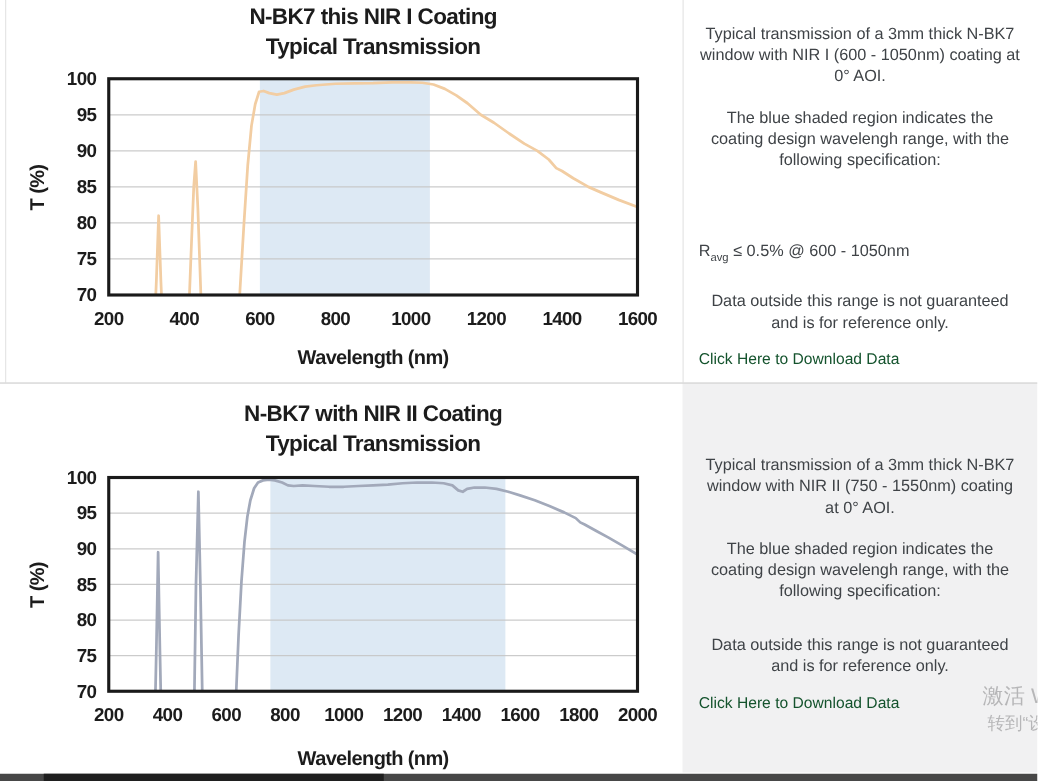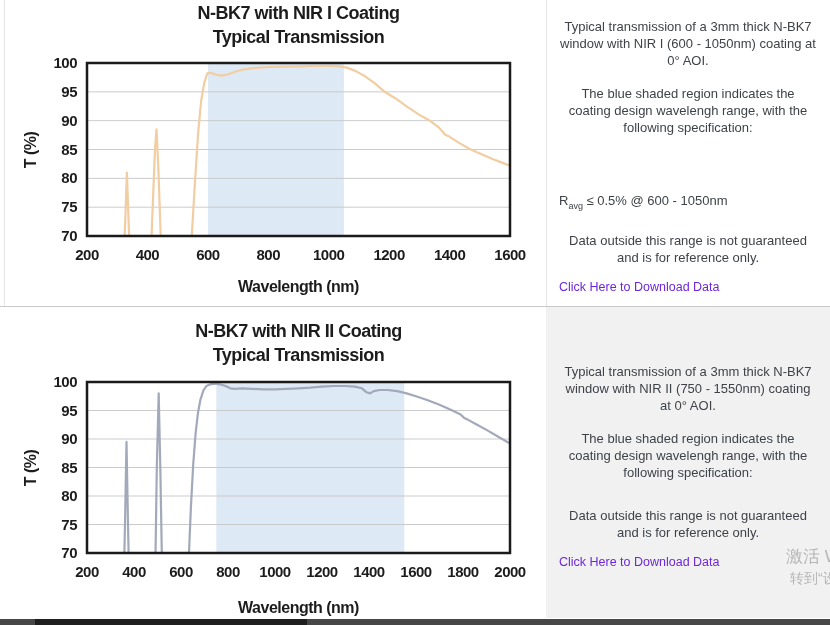--- a/index.html
+++ b/index.html
@@ -13,21 +13,21 @@
   .panel { position:absolute; left:546px; width:284px; display:flex; flex-direction:column;
            justify-content:center; align-items:flex-start; text-align:center; padding:0 13px;
            color:#3f4347; font-size:13px; line-height:17px; }
   #panel-0 { top:0; height:306px; background:#ffffff; }
   #panel-1 { top:307px; height:311px; background:#f1f1f2; }
   .panel p { margin:8px 0; }
   .spec-block { margin:8px 0; }
   .spec-line { line-height:19px; white-space:nowrap;margin-top:39px; }
   .spec-line sub { font-size:9px; }
   .gap-top { margin-top:18px !important; }
-  .dl-link { color:#6d28d9; text-decoration:none; cursor:pointer; font-size:12.5px; margin-top:5px; }
+  .dl-link { color:#14532d; text-decoration:none; cursor:pointer; font-size:12.5px; margin-top:5px; }
 
   
   .c-title { position:absolute; left:87px; width:423px; text-align:center; font-weight:bold;
              font-size:18px; letter-spacing:-0.5px; color:#1c1c1c; }
   .c-title.l1-0 { top:3px; }  .c-title.l2-0 { top:27px; }
   .c-title.l1-1 { top:14px; } .c-title.l2-1 { top:38px; }
   .x-label { position:absolute; left:87px; width:423px; text-align:center; font-weight:bold;
              font-size:16px; letter-spacing:-0.5px; color:#1c1c1c; }
   #chart-block-0 .x-label { top:278px; }
   #chart-block-1 .x-label { top:292px; }
@@ -52,21 +52,21 @@
   
   .scrollbar-track { position:absolute; left:0; top:619px; width:830px; height:6px; background:#474747; }
   .scrollbar-thumb { position:absolute; left:35px; top:0; width:272px; height:6px; background:#1f1f1f; }
 </style>
 </head>
 <body>
 
 <div class="screen">
 
   <div class="chart-block" id="chart-block-0">
-    <div class="c-title l1-0">N-BK7 with NIR I Coating</div>
+    <div class="c-title l1-0">N-BK7 this NIR I Coating</div>
     <div class="c-title l2-0">Typical Transmission</div>
     <svg class="plot" width="546" height="306" viewBox="0 0 546 306">
         <clipPath id="clip0">
           <rect x="87" y="63" width="423" height="173"></rect>
         </clipPath>
         <rect x="207.9" y="63" width="136.0" height="173" fill="#dde9f4"></rect>
         <line x1="87" x2="510" y1="207.16666666666666" y2="207.16666666666666" stroke="#c6c6c6" stroke-width="1" opacity="0.9"></line>
         <line x1="87" x2="510" y1="178.33333333333334" y2="178.33333333333334" stroke="#c6c6c6" stroke-width="1" opacity="0.9"></line>
         <line x1="87" x2="510" y1="149.5" y2="149.5" stroke="#c6c6c6" stroke-width="1" opacity="0.9"></line>
         <line x1="87" x2="510" y1="120.66666666666667" y2="120.66666666666667" stroke="#c6c6c6" stroke-width="1" opacity="0.9"></line>

